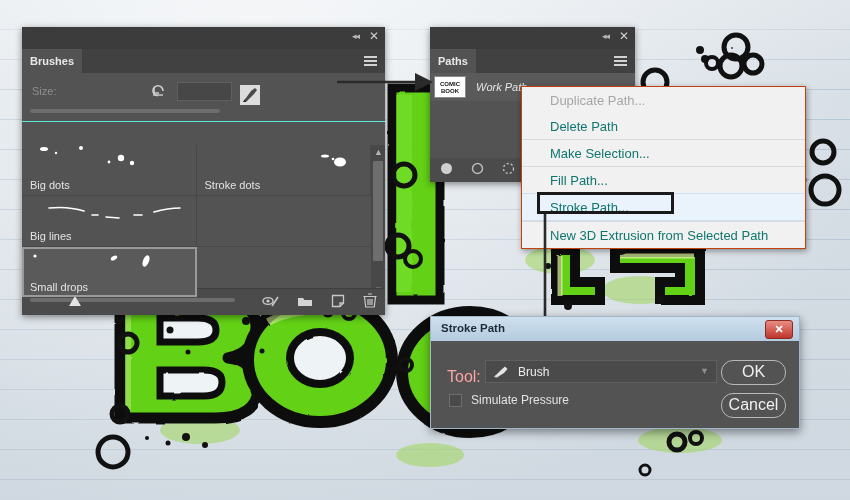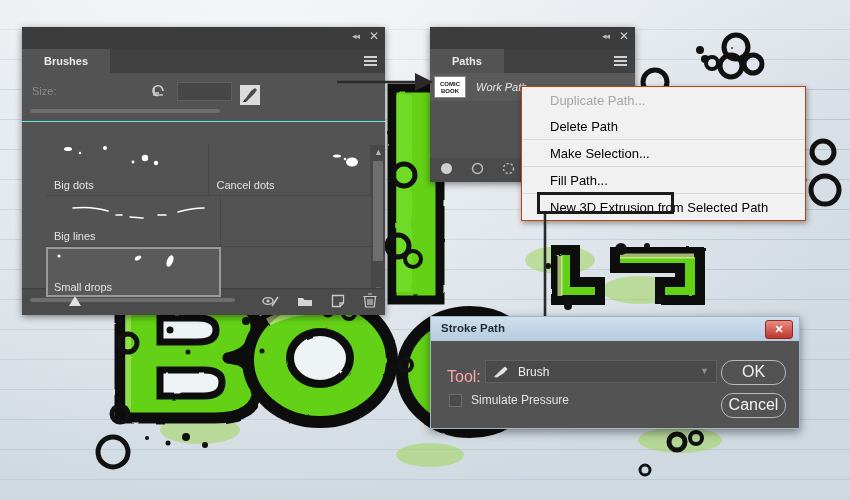--- a/index.html
+++ b/index.html
@@ -29,21 +29,21 @@
   .art svg{display:block;}
 
   
   .ps-panel{position:absolute;background:#535353;box-shadow:0 2px 7px rgba(0,0,0,.45);}
   .ps-titlebar{height:22px;background:#3c3c3c;position:relative;}
   .ps-titlebar .tb-btns{position:absolute;right:6px;top:3px;display:flex;gap:10px;align-items:center;}
   .tb-collapse{color:#b9b9b9;font-size:9px;letter-spacing:-1px;line-height:12px;cursor:pointer;}
   .tb-close{color:#cfcfcf;font-size:12px;line-height:12px;cursor:pointer;font-family:"DejaVu Sans",sans-serif;}
   .ps-tabbar{height:24px;background:#414141;position:relative;display:flex;align-items:stretch;}
   .ps-tab{background:#535353;color:#e8e8e8;font-size:11px;font-weight:bold;display:flex;align-items:center;
-          padding:0 22px;cursor:pointer;}
+          padding:0 8px;cursor:pointer;}
   .ps-menu-btn{position:absolute;right:8px;top:7px;width:13px;cursor:pointer;}
   .ps-menu-btn i{display:block;height:1.5px;background:#d2d2d2;margin-bottom:2.5px;}
 
   
   #brushes-panel{left:22px;top:27px;width:363px;height:288px;}
   .brush-size-row{height:48px;background:#535353;position:relative;border-bottom:1px solid #5eead4;}
   .lbl-size{position:absolute;left:10px;top:12px;font-size:11px;color:#8e8e8e;}
   .reset-icon{position:absolute;left:128px;top:9px;width:17px;height:17px;cursor:pointer;}
   .size-field{position:absolute;left:155px;top:9px;width:53px;height:17px;background:#474747;
               border:1px solid #5f5f5f;cursor:text;}
@@ -51,21 +51,21 @@
   .size-slider{position:absolute;left:8px;top:36px;width:190px;height:4px;background:#6d6d6d;border-radius:2px;cursor:pointer;}
 
   .group-row{height:22px;background:#4b4b4b;border-bottom:1px solid #3f3f3f;display:flex;align-items:center;
              padding-left:8px;cursor:pointer;}
   .chev{width:10px;height:10px;margin-right:6px;}
   .folder-ic{width:13px;height:10px;background:#d4d4d4;margin-right:8px;border-radius:1px;position:relative;}
   .folder-ic:before{content:"";position:absolute;left:0;top:-3px;width:6px;height:3px;background:#d4d4d4;border-radius:1px 1px 0 0;}
   .group-name{font-size:11px;color:#eaeaea;}
 
   .brush-grid{position:absolute;left:0;top:118px;width:349px;height:152px;overflow:hidden;background:#535353;}
-  .brush-row{display:flex;height:50px;border-bottom:1px solid #484848;margin-left:24px;}
+  .brush-row{display:flex;height:50px;border-bottom:1px solid #484848;}
   .brush-cell{width:174px;height:50px;position:relative;border-right:1px solid #484848;cursor:pointer;}
   .brush-cell .bname{position:absolute;left:8px;bottom:4px;font-size:11px;color:#e3e3e3;}
   .brush-cell svg{position:absolute;left:0;top:0;}
   .brush-cell.selected{outline:2px solid #9a9a9a;outline-offset:-2px;background:#5a5a5a;z-index:3;}
 
   .v-scroll{position:absolute;right:0;top:118px;width:14px;height:152px;background:#484848;}
   .v-scroll .thumb{position:absolute;left:2px;top:16px;width:10px;height:100px;background:#6e6e6e;border-radius:1px;cursor:pointer;}
   .v-scroll .arr{position:absolute;left:3px;color:#b5b5b5;font-size:9px;}
 
   .brush-footer{position:absolute;left:0;bottom:0;width:363px;height:26px;background:#4b4b4b;border-top:1px solid #3f3f3f;}
@@ -80,21 +80,21 @@
   .path-thumb{width:30px;height:20px;background:#fff;border:1px solid #8a8a8a;position:relative;overflow:hidden;}
   .path-name{font-size:11px;color:#e5e5e5;font-style:italic;margin-left:10px;}
   .paths-body{background:#535353;height:57px;}
   .paths-footer{position:absolute;left:0;bottom:0;width:205px;height:24px;background:#4b4b4b;display:flex;
                 align-items:center;gap:18px;padding-left:10px;}
   .paths-footer span{cursor:pointer;display:block;}
 
   
   #ctx-menu{position:absolute;left:521px;top:86px;width:283px;background:#f1f1f1;
             box-shadow:1px 2px 6px rgba(0,0,0,.4);border:1px solid #c2410c;}
-  .mi{height:26px;display:flex;align-items:center;padding-left:28px;font-size:13px;color:#000000;cursor:pointer;
+  .mi{height:26px;display:flex;align-items:center;padding-left:28px;font-size:13px;color:#0f766e;cursor:pointer;
       font-family:"Liberation Sans", sans-serif;}
   .mi.disabled{color:#a6a6a6;cursor:default;}
   .mi.sep-top{border-top:1px solid #dadada;}
   .mi.highlight{background:#eaf2fb;border-top:1px solid #cfe0f2;border-bottom:1px solid #cfe0f2;}
   .mi-hl-box{position:absolute;left:537px;top:192px;width:137px;height:22px;border:3px solid #1a1a1a;box-sizing:border-box;
              pointer-events:none;}
 
   
   #stroke-dialog{position:absolute;left:430px;top:316px;width:368px;height:111px;
                  background:#535353;border:1px solid #9fb6c8;box-shadow:0 3px 9px rgba(0,0,0,.45);}
@@ -283,21 +283,21 @@
           <span class="bname">Big dots</span>
         </div>
         <div class="brush-cell">
           <svg width="174" height="50" viewBox="0 0 174 50">
             <g fill="#ffffff">
               <ellipse cx="128" cy="11" rx="4" ry="1.6"></ellipse>
                 <ellipse cx="143" cy="17" rx="6" ry="4.5"></ellipse>
               <circle cx="136" cy="14" r="1.3"></circle>
             </g>
           </svg>
-          <span class="bname">Cancel dots</span>
+          <span class="bname">Stroke dots</span>
         </div>
       </div>
 
       <div class="brush-row">
         <div class="brush-cell">
           <svg width="174" height="50" viewBox="0 0 174 50">
             <g stroke="#ffffff" stroke-width="1.6" fill="none" stroke-linecap="round">
               <path d="M27 12 Q46 10 62 15"></path>
                 <path d="M70 19 L76 19"></path>
                 <path d="M84 21 L97 22"></path>
@@ -410,20 +410,21 @@
         </svg>
       </span>
     </div>
   </div>
 
   <div id="ctx-menu">
     <div class="mi disabled">Duplicate Path...</div>
     <div class="mi">Delete Path</div>
     <div class="mi sep-top">Make Selection...</div>
     <div class="mi sep-top">Fill Path...</div>
+    <div class="mi highlight">Stroke Path...</div>
     <div class="mi sep-top">New 3D Extrusion from Selected Path</div>
   </div>
   <div class="mi-hl-box"></div>
 
   <svg class="anno" style="left:0;top:0;" width="850" height="500">
 
     <line x1="337" y1="82" x2="415" y2="82" stroke="#2a2a2a" stroke-width="2.4"></line>
     <path d="M415 73 L433 82 L415 91 Z" fill="#2a2a2a"></path>
 
     <line x1="545" y1="214" x2="545" y2="320" stroke="#2a2a2a" stroke-width="2.6"></line>

